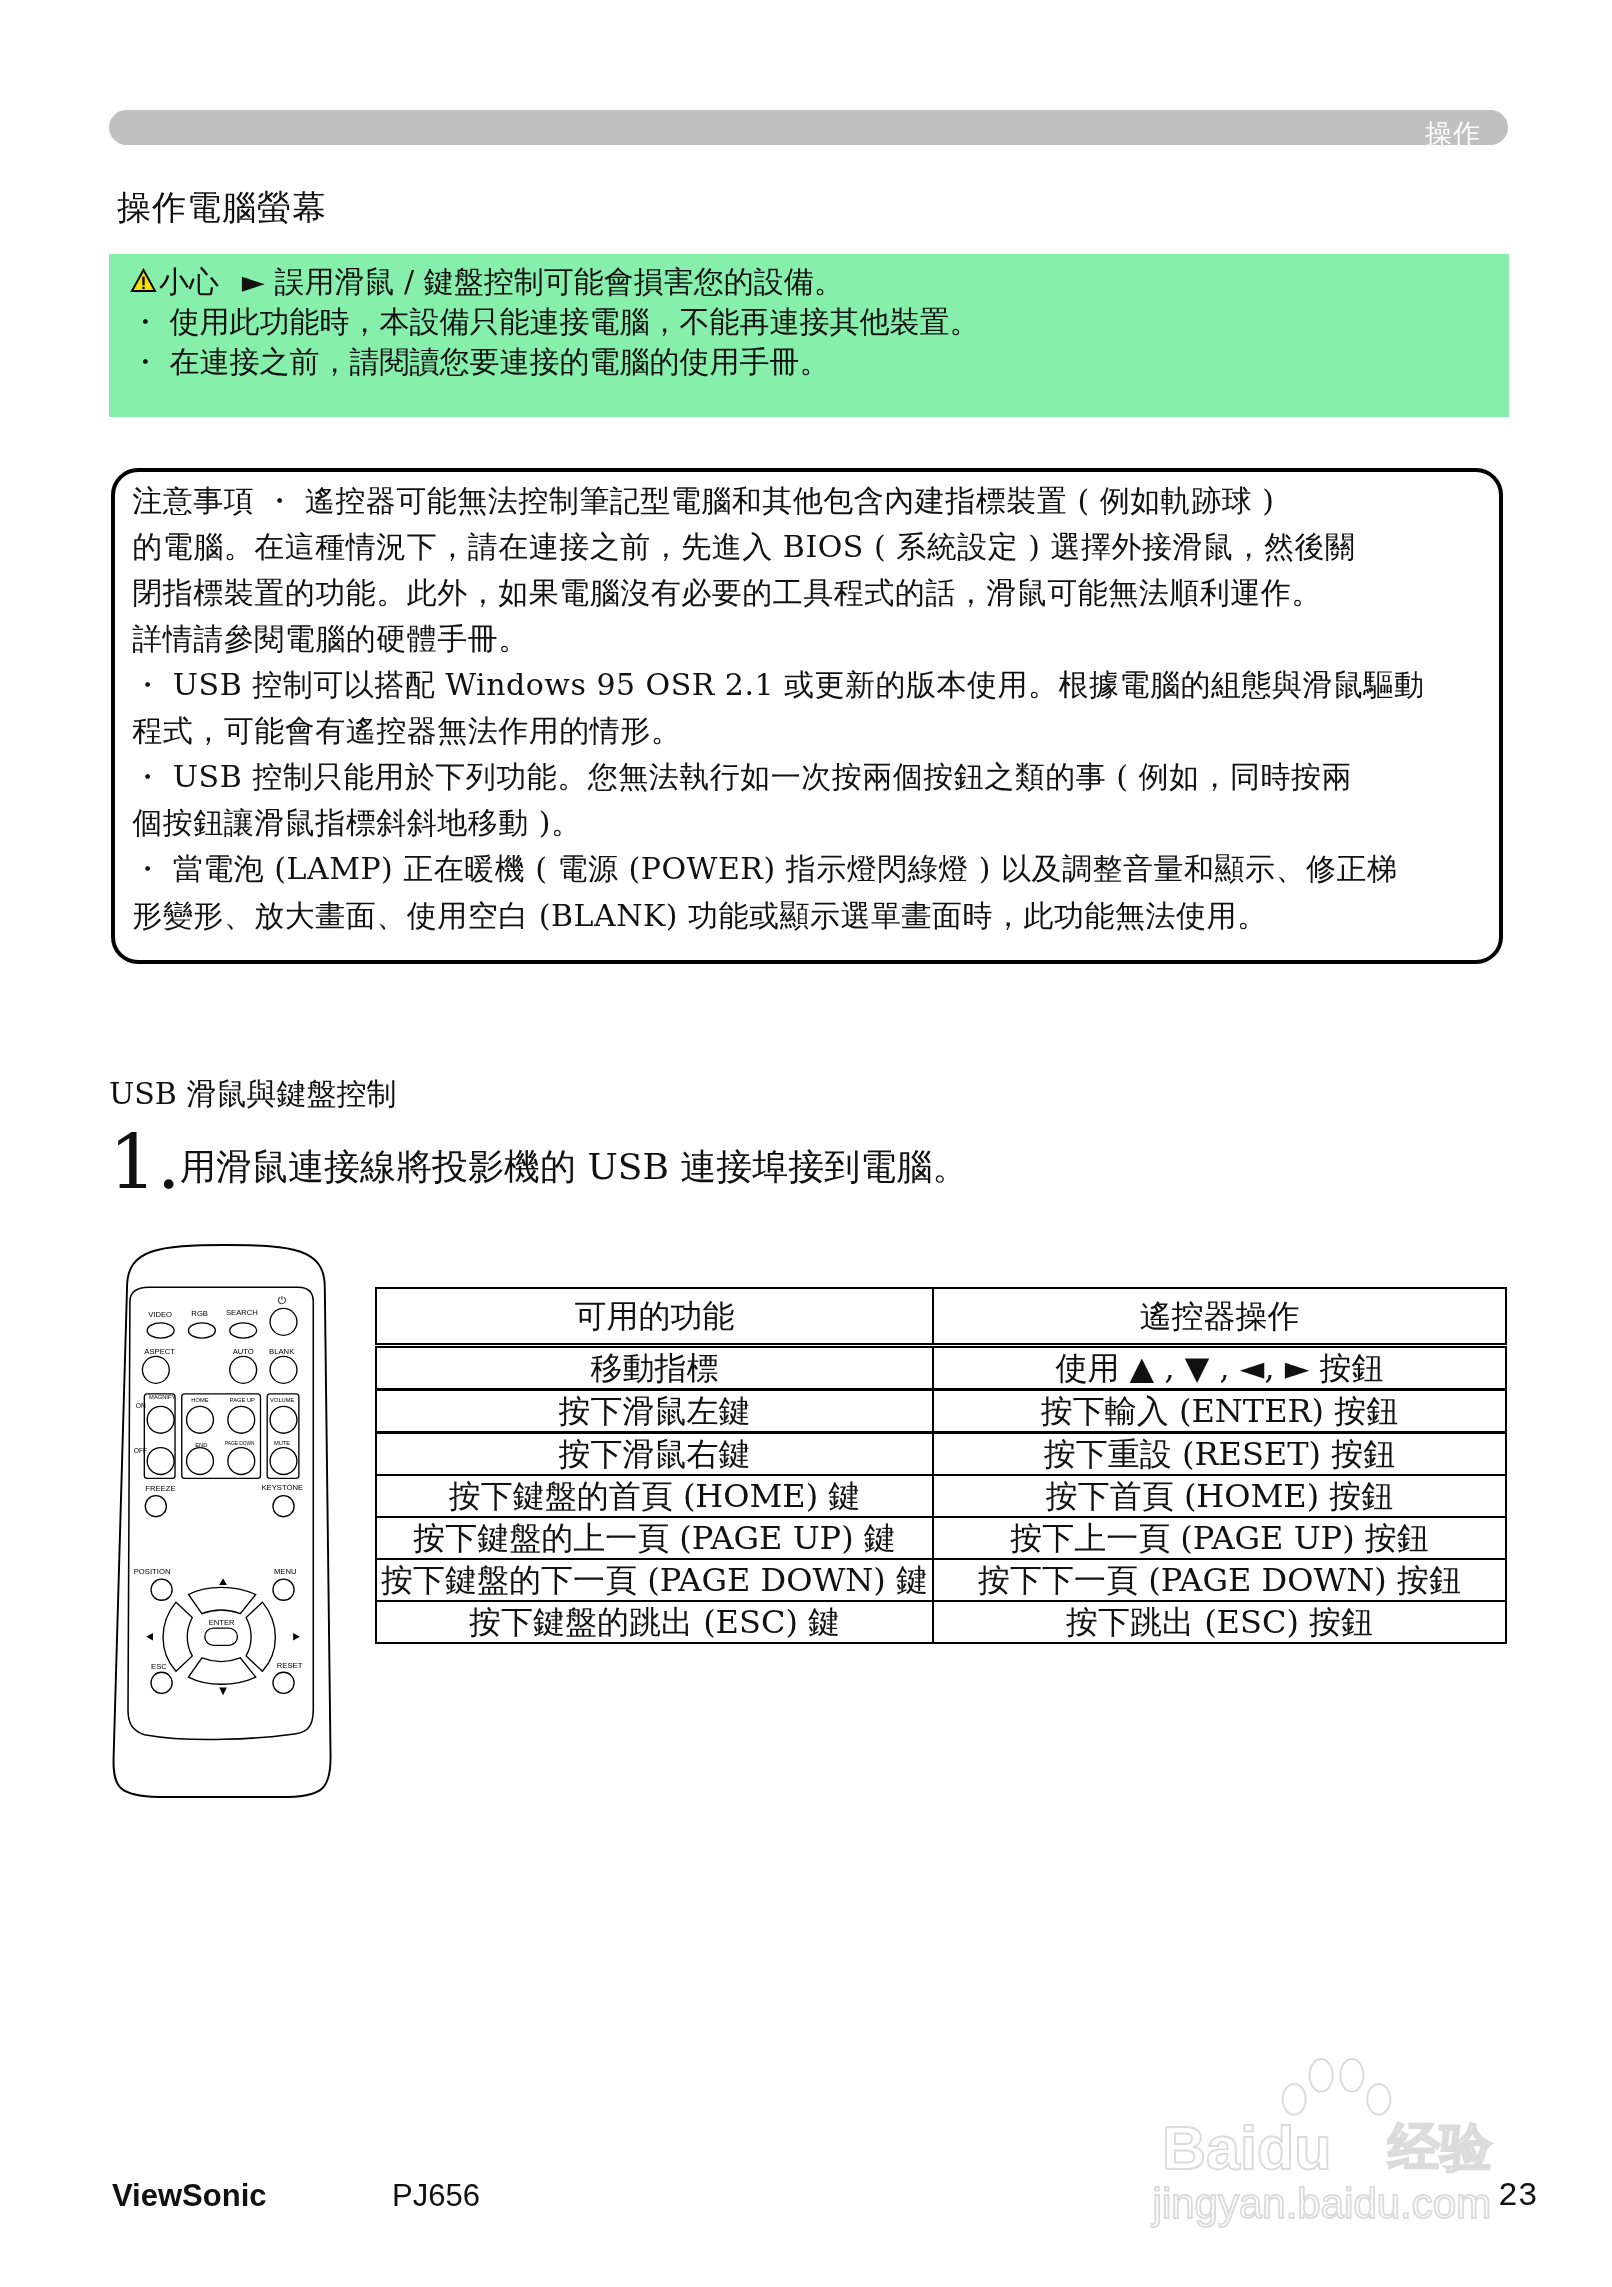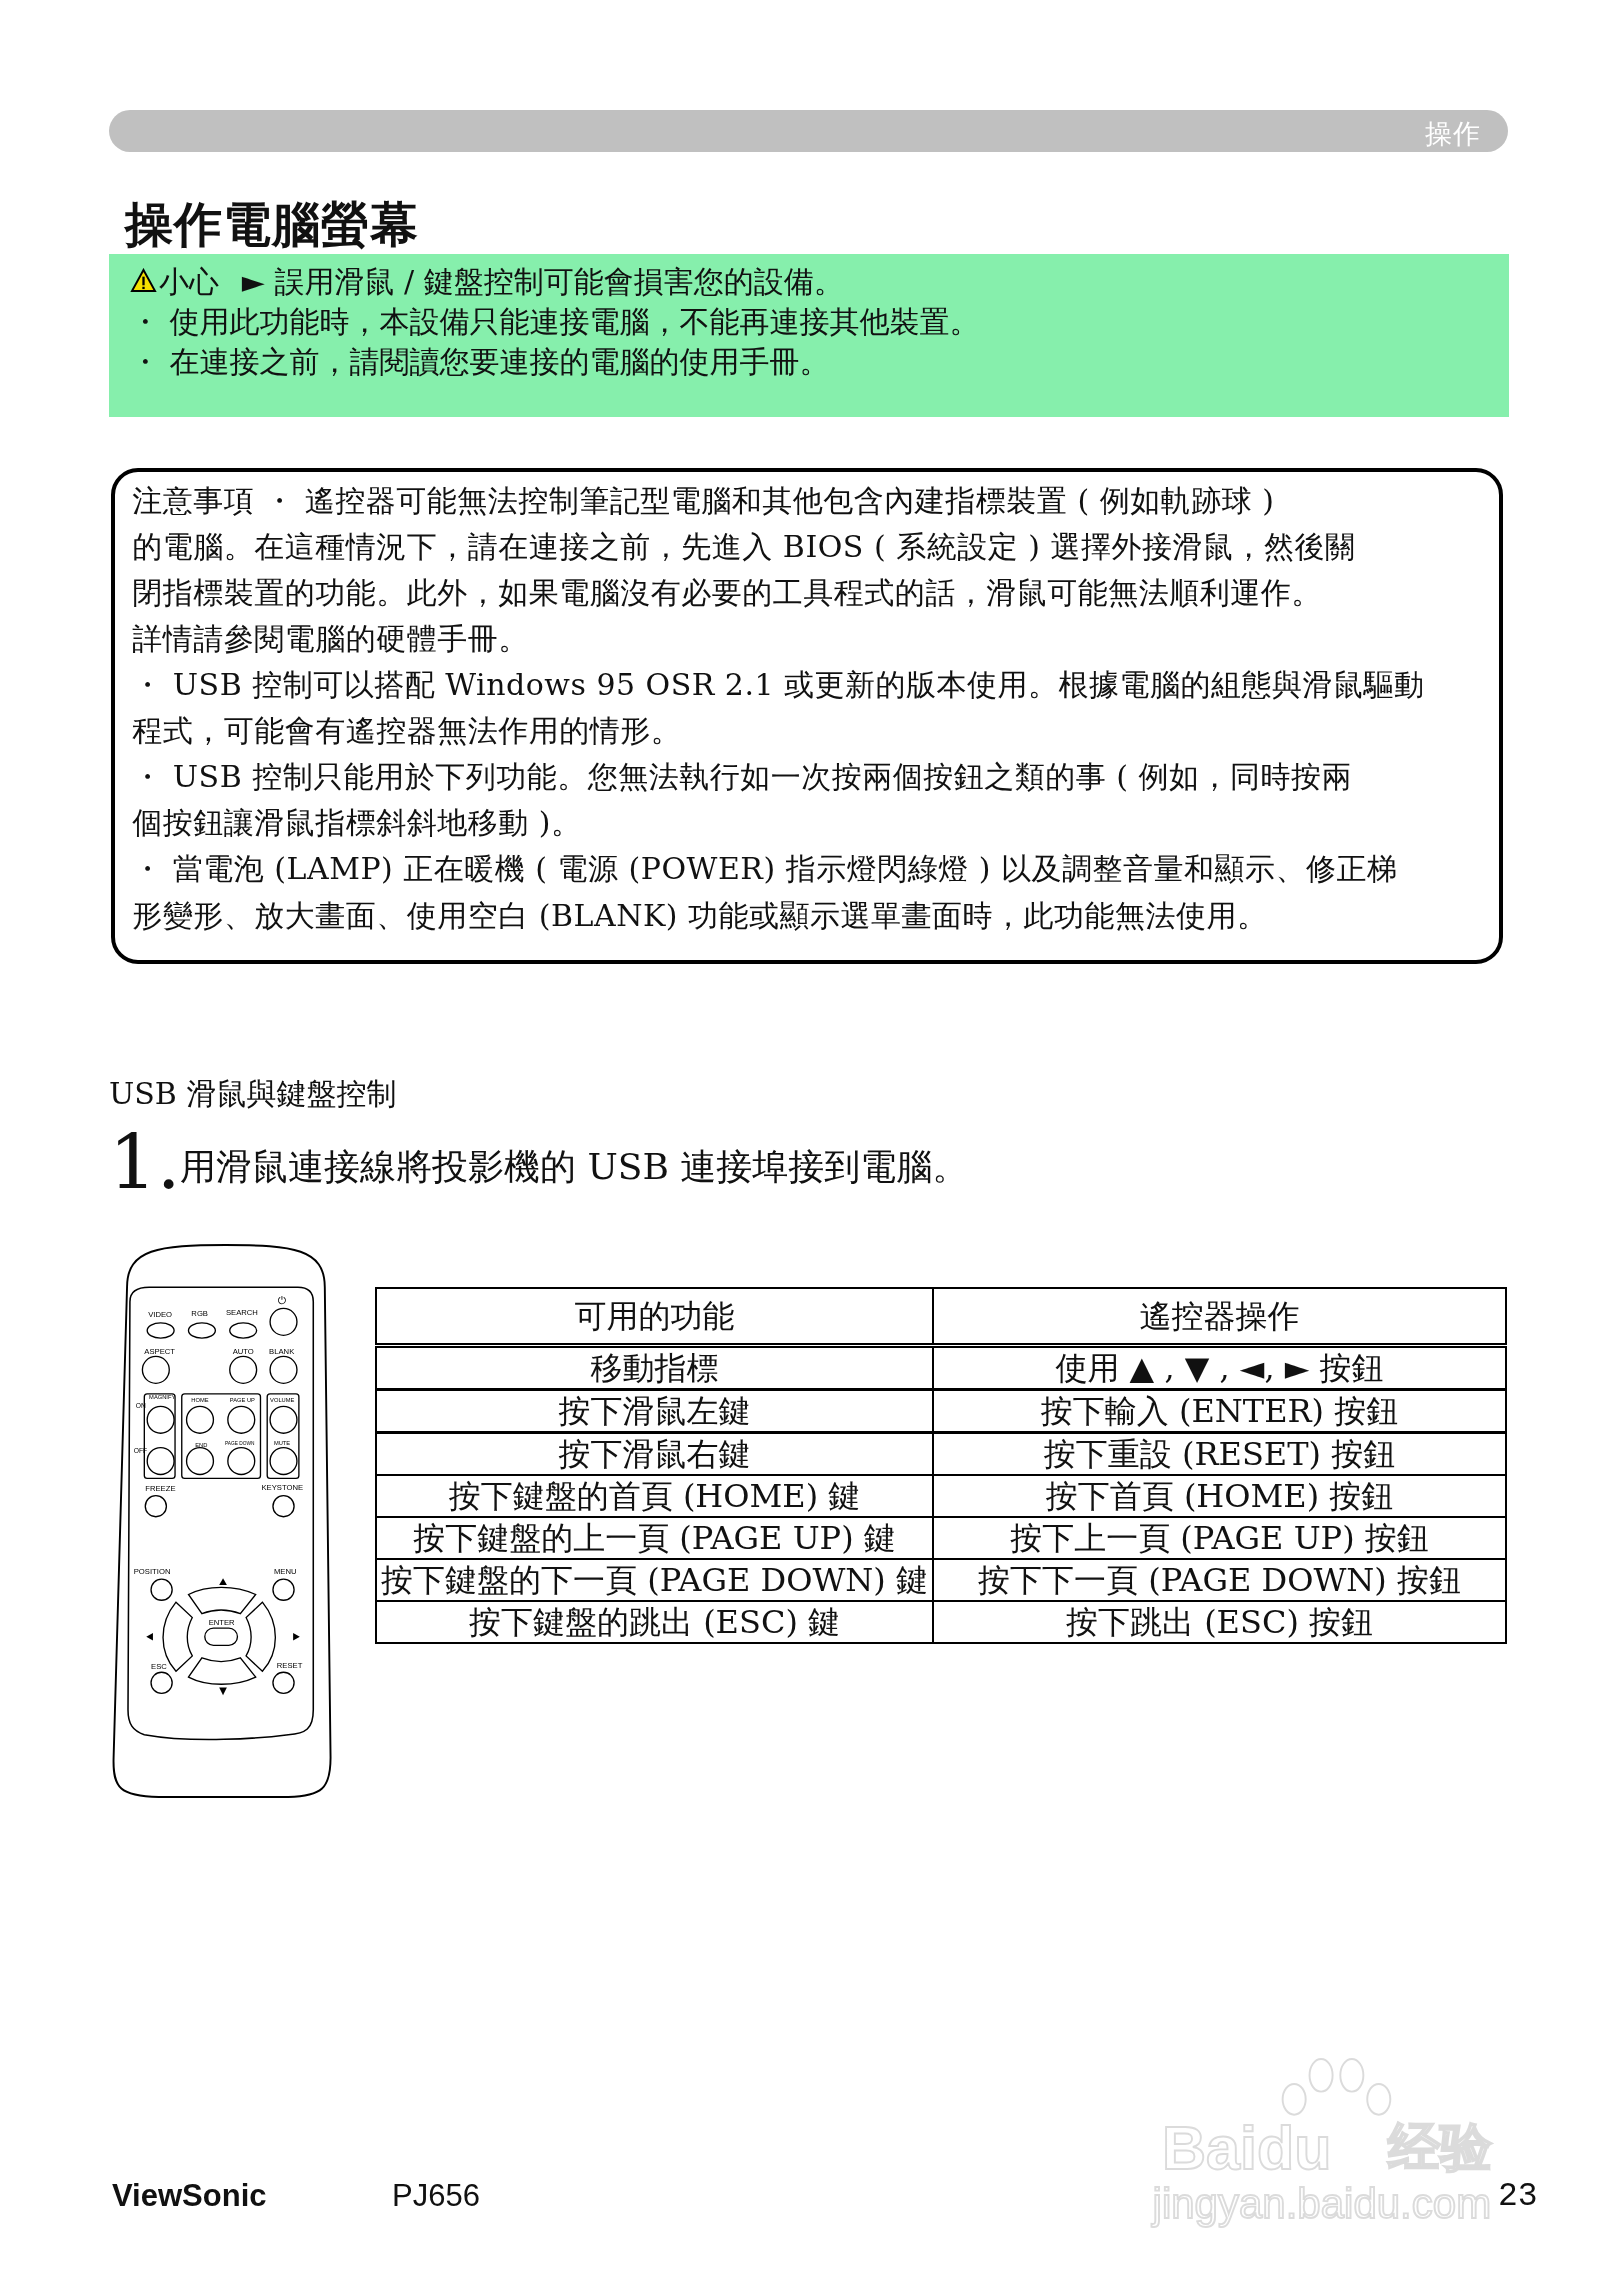--- a/index.html
+++ b/index.html
@@ -1,25 +1,25 @@
 <!DOCTYPE html>
 <html><head>
 <meta charset="utf-8">
 <style>
   html, body { margin:0; padding:0; background:#ffffff; }
   body { width:1612px; height:2287px; position:relative; overflow:hidden;
          font-family:"DejaVu Serif","Liberation Serif",serif; color:#111; }
   .abs { position:absolute; }
 
-  .section-bar { left:109px; top:110px; width:1399px; height:42px; background:#c0c0c0;
+  .section-bar { left:109px; top:110px; width:1399px; height:35px; background:#c0c0c0;
                  border-radius:22px; }
   .section-bar-label { position:absolute; right:27px; top:5.8px; font-size:27px; color:#ffffff;
                        letter-spacing:1px; }
 
-  .page-title { left:109px; top:177px; font-size:48px; font-weight:bold; margin:16px; letter-spacing:1px; }
+  .page-title { left:109px; top:177px; font-size:34px; font-weight:normal; margin:8px; letter-spacing:1px; }
 
   .caution-box { left:109px; top:254px; width:1400px; height:163px; background:#86efac; }
   .caution-line { position:absolute; left:21px; font-size:30px; white-space:nowrap; line-height:35px; }
   .warn-icon { display:inline-block; width:27px; height:25px; vertical-align:-1.9px; margin-right:1.9px; }
 
   .note-box { left:111px; top:468px; width:1384px; height:488px; border:4.8px solid #000;
               border-radius:27px; box-sizing:content-box; }
   .note-line { position:absolute; left:17.3px; font-size:30px; white-space:nowrap; line-height:35px; letter-spacing:0.5px; }
 
   .subheading { left:109px; top:1074px; font-size:30px; white-space:nowrap; }

